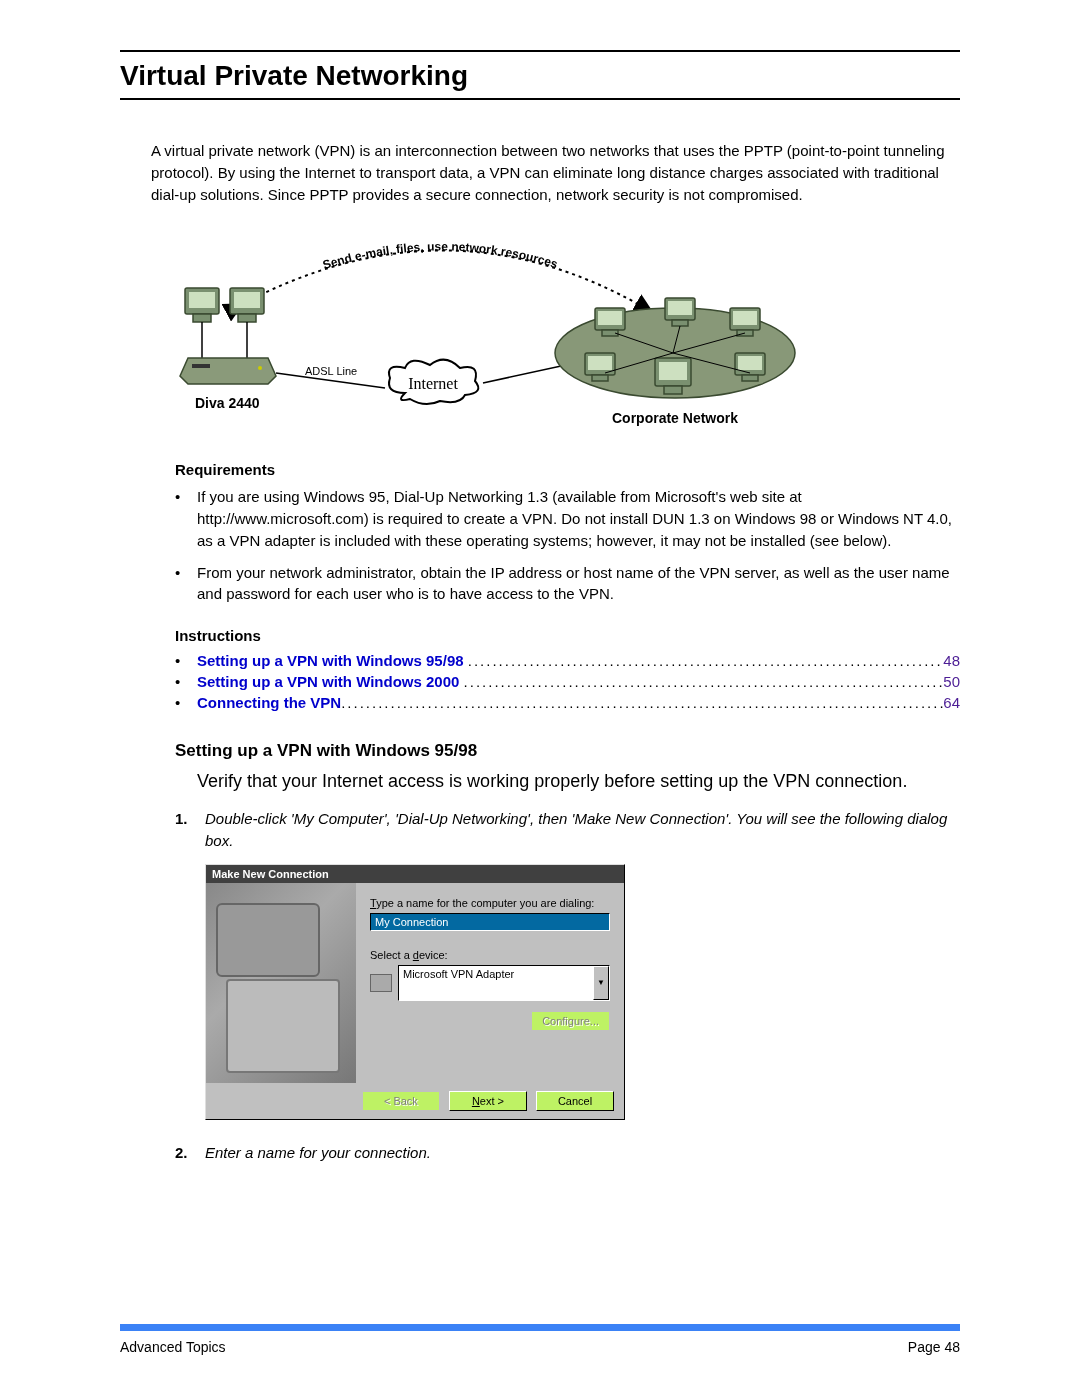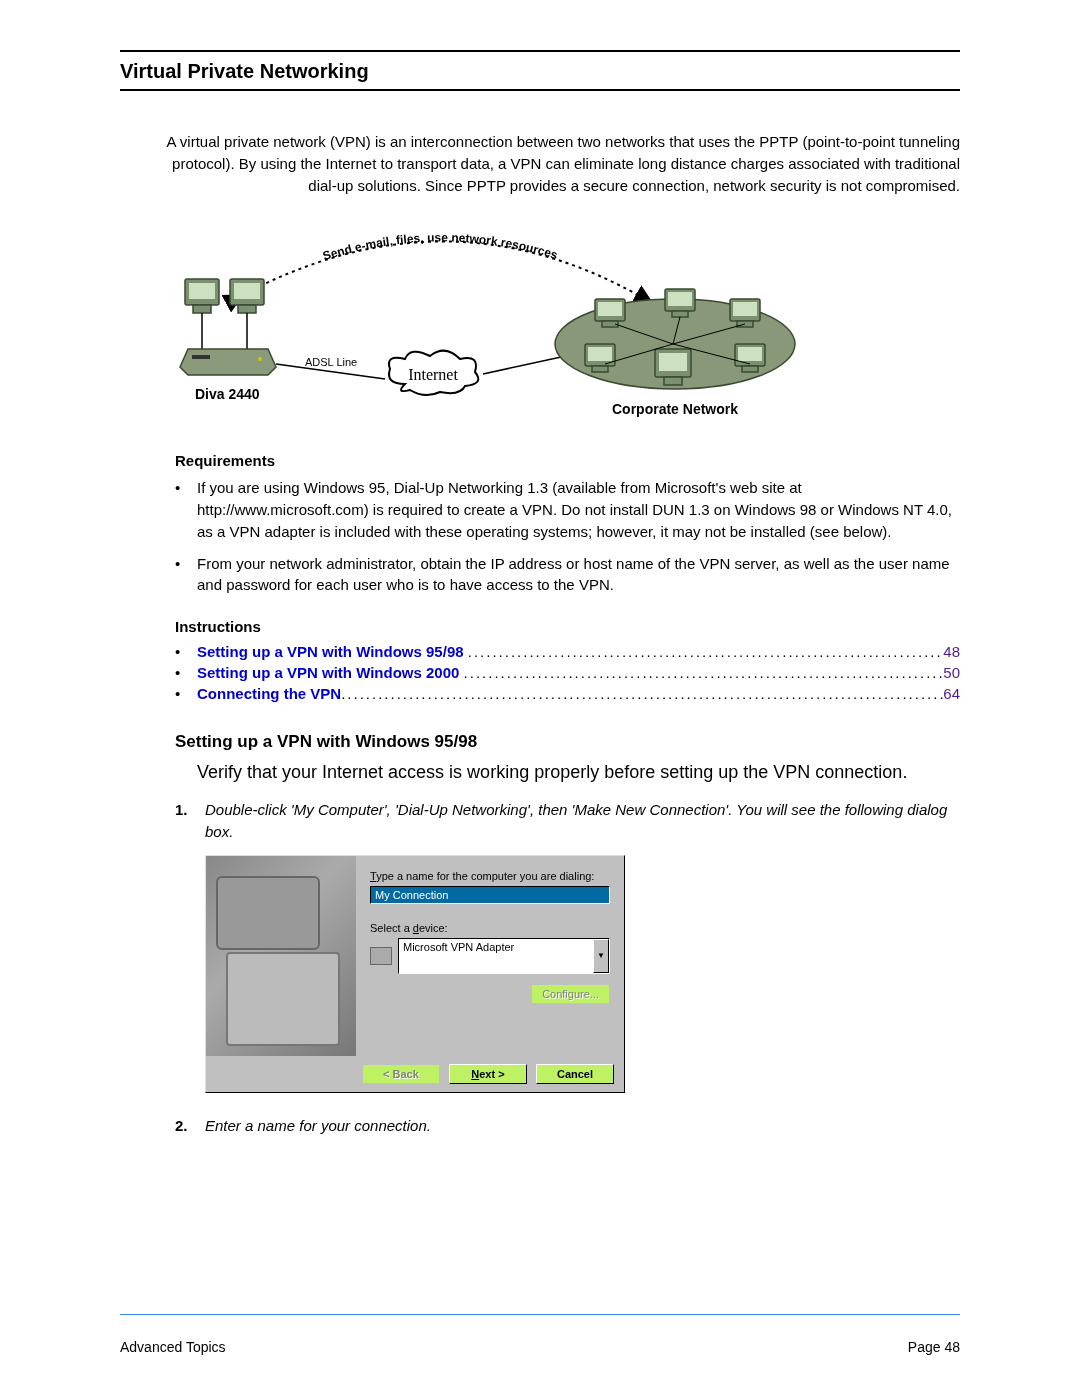--- a/index.html
+++ b/index.html
@@ -6,23 +6,23 @@
     body {
       font-family: Arial, Helvetica, sans-serif;
       background: #fff;
       width: 1080px;
       height: 1397px;
       padding: 50px 120px 40px 120px;
       position: relative;
       color: #000;
     }
     .title-rule { border-top: 2px solid #000; margin-bottom: 8px; }
-    .page-title { font-size: 20px; font-weight: bold; margin-bottom: 6px; }
+    .page-title { font-size: 28px; font-weight: bold; margin-bottom: 6px; }
     .title-rule-bottom { border-top: 2px solid #000; margin-bottom: 40px; }
-    .intro { font-size: 15px; line-height: 1.45; margin-left: 31px; margin-bottom: 18px; text-align: right; }
+    .intro { font-size: 15px; line-height: 1.45; margin-left: 31px; margin-bottom: 18px; }
     .diagram {
       margin-left: 55px;
       margin-bottom: 24px;
     }
     .section-label { font-size: 15px; font-weight: bold; margin-left: 55px; margin-bottom: 8px; }
     .bullet-list { margin-left: 55px; margin-bottom: 22px; }
     .bullet-item { display: flex; font-size: 15px; line-height: 1.45; margin-bottom: 10px; }
     .bullet-dot { width: 22px; flex-shrink: 0; }
     .bullet-text { flex: 1; }
     .toc-list { margin-left: 55px; margin-bottom: 30px; }
@@ -141,28 +141,28 @@
       border-bottom-color: #000;
       font-size: 11px;
       cursor: pointer;
       font-family: inherit;
     }
     .btn.disabled { color: #808080; border-color: #c0c0c0; text-shadow: 1px 1px 0 #fff; cursor: default; }
     .dialog-buttons {
       text-align: right;
       padding: 8px 10px;
     }
-    .dialog-buttons .btn { margin-left: 6px; font-weight: bold; }
+    .dialog-buttons .btn { margin-left: 6px; }
     .footer {
       position: absolute;
       bottom: 42px;
       left: 120px;
       right: 120px;
-      border-top: 1px solid #3b82f6;
-      padding-top: 24px;
+      border-top: 7px solid #3b82f6;
+      padding-top: 8px;
       display: flex;
       justify-content: space-between;
       font-size: 14px;
     }
     .monitor { fill: #7a9070; stroke: #3a4a30; stroke-width: 1.5; }
     .screen { fill: #cde0c0; }
   </style>
 </head>
 <body>
 
@@ -293,20 +293,21 @@
 
 <div class="subheading">Setting up a VPN with Windows 95/98</div>
 <p class="verify-text">Verify that your Internet access is working properly before setting up the VPN connection.</p>
 
 <div class="num-item">
   <div class="num-label">1.</div>
   <div class="num-text">Double-click 'My Computer', 'Dial-Up Networking', then 'Make New Connection'. You will see the following dialog box.</div>
 </div>
 
 <div class="dialog-box">
+  <div class="dialog-title">Make New Connection</div>
   <div class="dialog-body">
     <div class="dialog-image"></div>
     <div class="dialog-right">
       <div class="dialog-label"><span class="ul">T</span><span>ype a name for the computer you are dialing:</span></div>
       <input class="dialog-input sel" readonly="" value="My Connection" style="">
       <div class="dialog-label"><span>Select a </span><span class="ul">d</span><span>evice:</span></div>
       <div class="device-row">
         <div class="device-icon"></div>
         <div class="device-select">
           <div class="device-select-text">Microsoft VPN Adapter</div>

